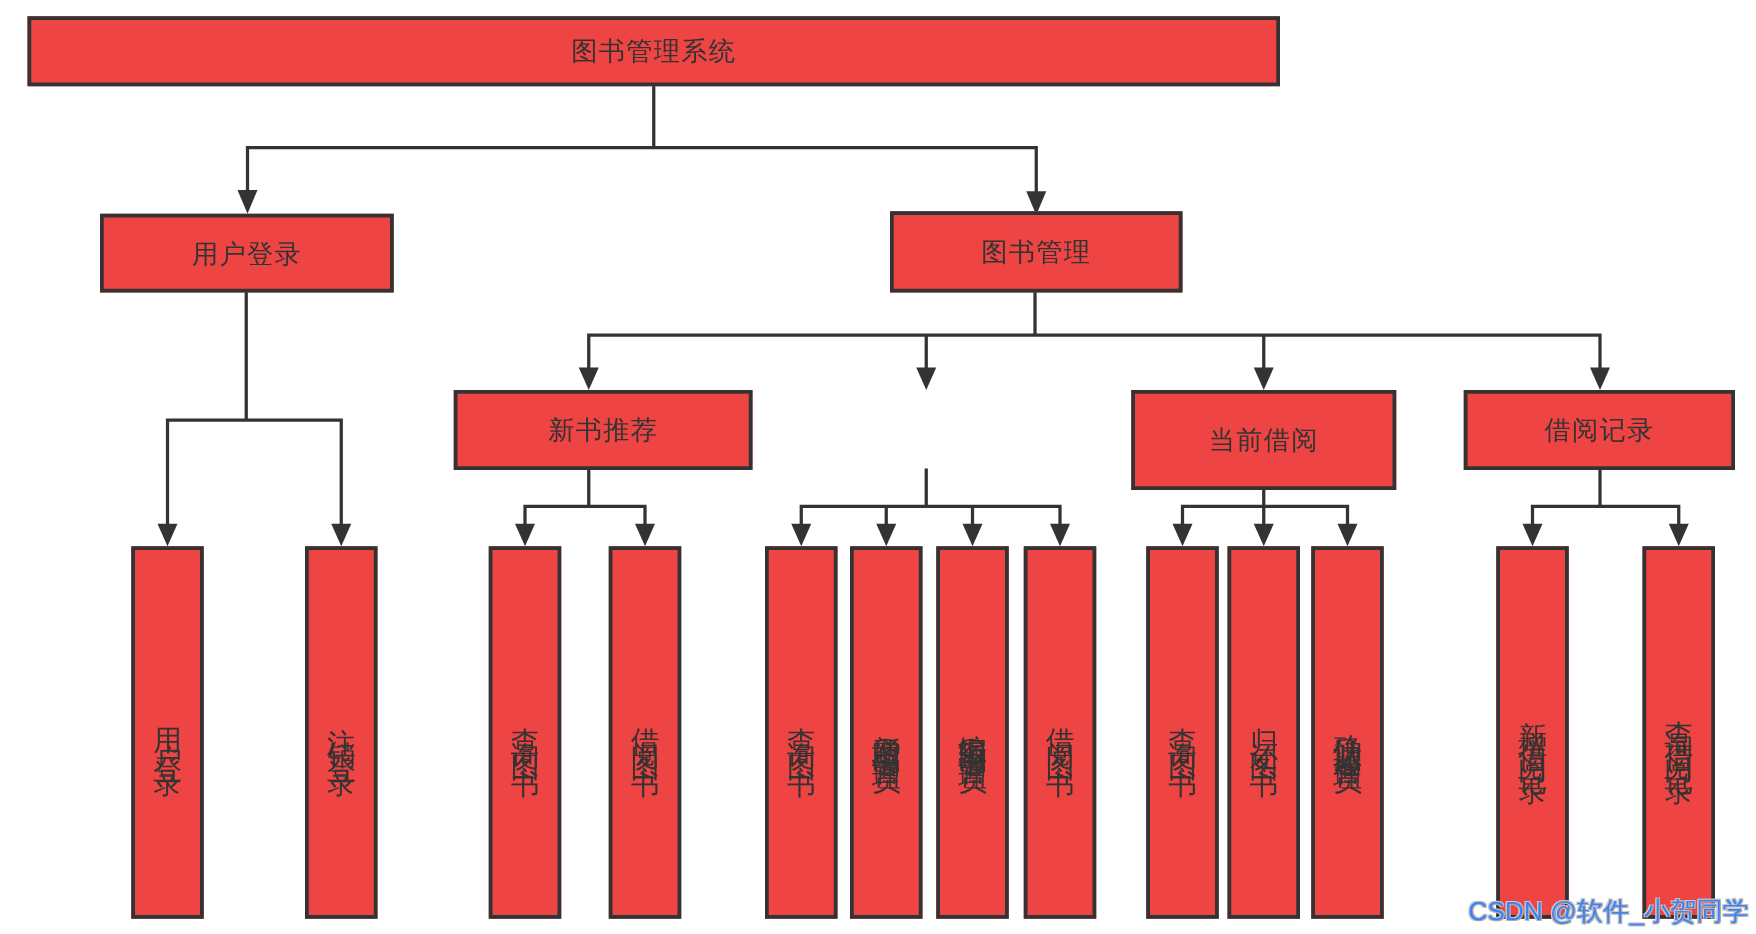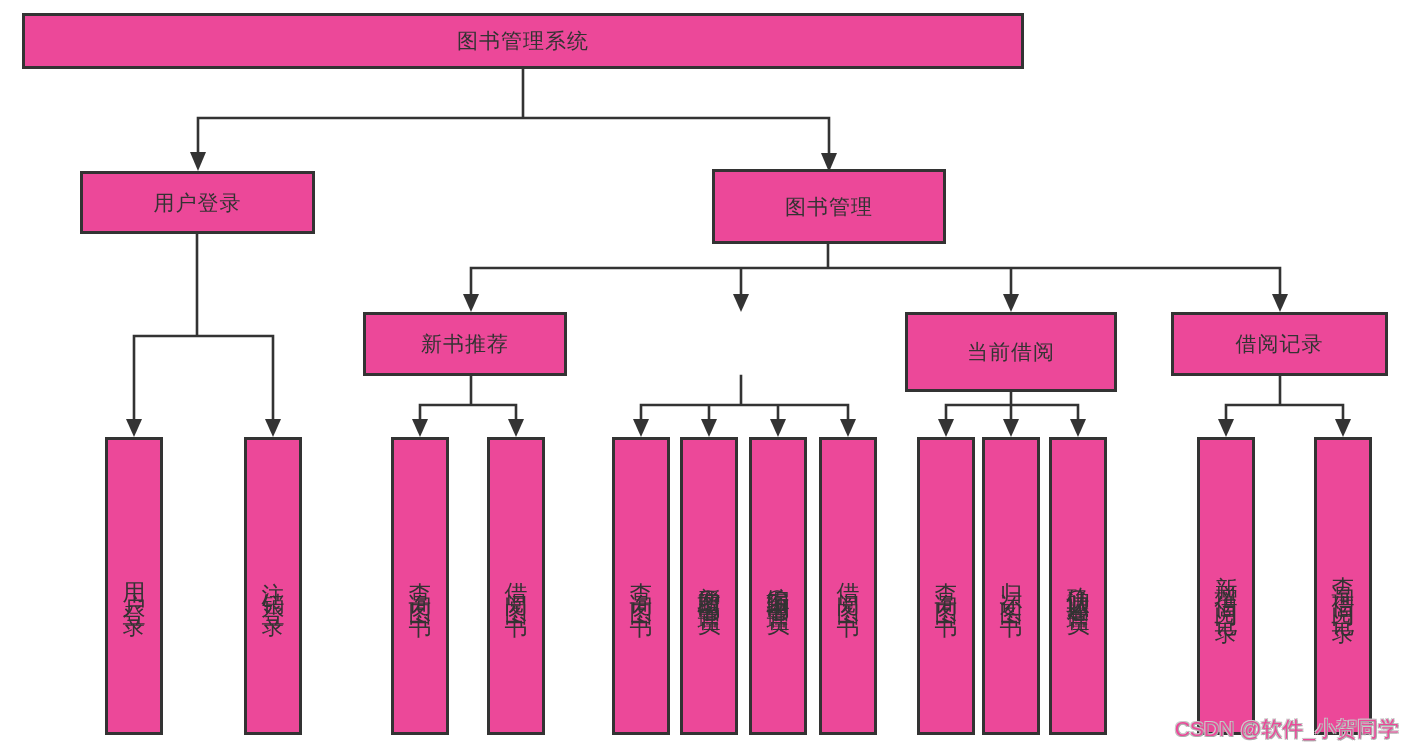--- a/index.html
+++ b/index.html
@@ -17,21 +17,21 @@
   }
   svg.connectors {
     position: absolute;
     left: 0;
     top: 0;
     z-index: 1;
   }
   .box {
     position: absolute;
     box-sizing: border-box;
-    background: #ec4899;
+    background: #ef4444;
     border: 3px solid #333333;
     display: flex;
     align-items: center;
     justify-content: center;
     z-index: 2;
     color: #333333;
   }
   .hbox .lbl {
     font-size: 21px;
     letter-spacing: 1px;
@@ -46,21 +46,21 @@
   }
   .ls-wide  { letter-spacing: 0.48em; }
   .ls-mid   { letter-spacing: 0.40em; }
   .ls-tight { letter-spacing: 0.16em; }
   .watermark {
     position: absolute;
     right: 6px;
     bottom: 4px;
     z-index: 3;
     font-size: 21px;
-    color: #ec4899;
+    color: #3b82f6;
     text-shadow:
       1px 1px 0 #ababab,
       -1px -1px 0 #cccccc,
       1px -1px 0 #bdbdbd,
       -1px 1px 0 #bdbdbd;
     pointer-events: none;
     white-space: nowrap;
   }
 </style>
 </head>
@@ -108,25 +108,25 @@
     </g>
   </svg>
 
   <div class="box hbox" style="left:22px;top:13px;width:1002px;height:56px">
     <span class="lbl">图书管理系统</span>
   </div>
 
   <div class="box hbox" style="left:80px;top:171px;width:235px;height:63px">
     <span class="lbl">用户登录</span>
   </div>
-  <div class="box hbox" style="left:712px;top:169px;width:234px;height:75px">
+  <div class="box hbox" style="left:712px;top:169px;width:234px;height:65px">
     <span class="lbl">图书管理</span>
   </div>
 
-  <div class="box hbox" style="left:363px;top:312px;width:204px;height:64px">
+  <div class="box hbox" style="left:363px;top:312px;width:239px;height:64px">
     <span class="lbl">新书推荐</span>
   </div>
   <div class="box hbox" style="left:905px;top:312px;width:212px;height:80px">
     <span class="lbl">当前借阅</span>
   </div>
   <div class="box hbox" style="left:1171px;top:312px;width:217px;height:64px">
     <span class="lbl">借阅记录</span>
   </div>
 
   <div class="box vbox" style="left:105px;top:437px;width:58px;height:298px">

